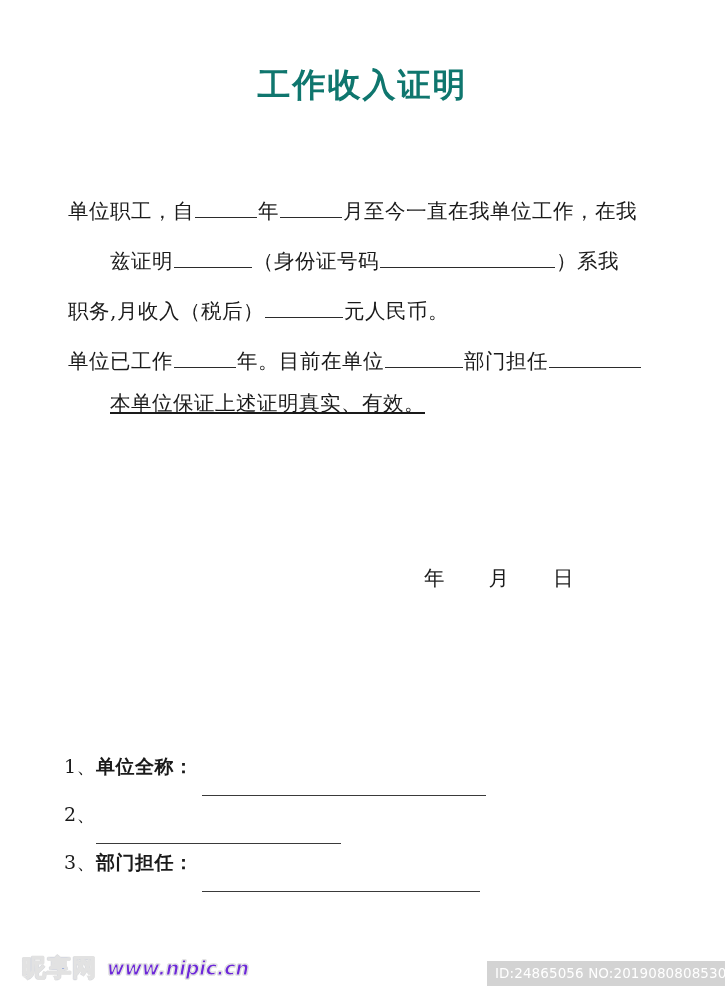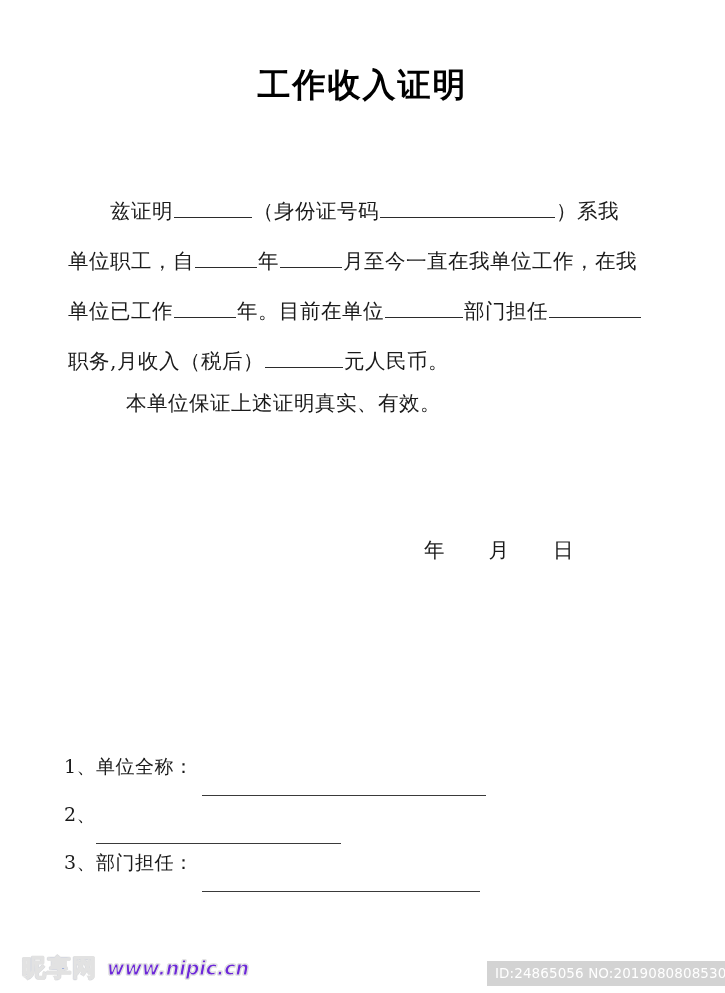--- a/index.html
+++ b/index.html
@@ -23,21 +23,21 @@
   .doc-title {
     position: absolute;
     left: 0;
     top: 63px;
     width: 725px;
     text-align: center;
     font-family: "DejaVu Serif", "Liberation Serif", serif;
     font-weight: bold;
     font-size: 33px;
     letter-spacing: 2px;
-    color: #000000;
+    color: #0f766e;
   }
 
   
   .body-block {
     position: absolute;
     left: 68px;
     top: 186px;
     width: 592px;
   }
   .body-line {
@@ -59,41 +59,42 @@
     height: 1.05em;
     margin: 0 1px;
   }
   .b-sm   { width: 62px; }
   .b-md   { width: 78px; }
   .b-lg   { width: 92px; }
   .b-xl   { width: 175px; }
 
   .guarantee-line {
     position: absolute;
-    left: 126px;
+    left: 110px;
     top: 386px;
     font-size: 20.5px;
     line-height: 34px;
     letter-spacing: 0.5px;
     white-space: nowrap;
+    text-decoration: underline;
   }
 
   
   .seal-line {
     position: absolute;
     left: 388px;
     top: 519px;
     font-size: 20.5px;
     letter-spacing: 1px;
     white-space: nowrap;
   }
   .date-line {
     position: absolute;
     left: 424px;
-    top: 536px;
+    top: 564px;
     font-size: 20.5px;
     white-space: nowrap;
   }
   .date-line .gap { display: inline-block; width: 44px; }
 
   
   .fields {
     position: absolute;
     left: 64px;
     top: 754px;
@@ -103,21 +104,21 @@
     display: flex;
     align-items: baseline;
     height: 48px;
     font-size: 19px;
     letter-spacing: 0.5px;
     white-space: nowrap;
   }
   .field-num {
     font-family: "DejaVu Serif", "Liberation Serif", serif;
   }
-  .field-label { margin-right: 8px; }
+  .field-label { margin-right: 8px; font-weight: bold; }
   .field-rule {
     border-bottom: 1.4px solid #3a3a3a;
     height: 1px;
     align-self: flex-end;
     margin-bottom: 6px;
   }
   .rule-1 { width: 284px; }
   .rule-2 { width: 245px; }
   .rule-3 { width: 278px; }
 
@@ -170,34 +171,34 @@
 </style>
 </head>
 <body>
 
 <div id="page">
 
   <div class="doc-title">工作收入证明</div>
 
   <div class="body-block">
 
+    <div class="body-line">
+      <span>单位职工，自</span><span class="blank b-sm"></span><span>年</span><span class="blank b-sm"></span><span>月至今一直在我单位工作，在我</span>
+    </div>
+
     <div class="body-line indent">
       <span>兹证明</span><span class="blank b-md"></span><span>（身份证号码</span><span class="blank b-xl"></span><span>）系我</span>
     </div>
 
     <div class="body-line">
-      <span>单位职工，自</span><span class="blank b-sm"></span><span>年</span><span class="blank b-sm"></span><span>月至今一直在我单位工作，在我</span>
+      <span>职务,月收入（税后）</span><span class="blank b-md"></span><span>元人民币。</span>
     </div>
 
     <div class="body-line">
       <span>单位已工作</span><span class="blank b-sm"></span><span>年。目前在单位</span><span class="blank b-md"></span><span>部门担任</span><span class="blank b-lg"></span>
-    </div>
-
-    <div class="body-line">
-      <span>职务,月收入（税后）</span><span class="blank b-md"></span><span>元人民币。</span>
     </div>
 
   </div>
 
   <div class="guarantee-line">本单位保证上述证明真实、有效。</div>
 
 
   <div class="date-line">
     <span>年</span><span class="gap"></span><span>月</span><span class="gap"></span><span>日</span>
   </div>

